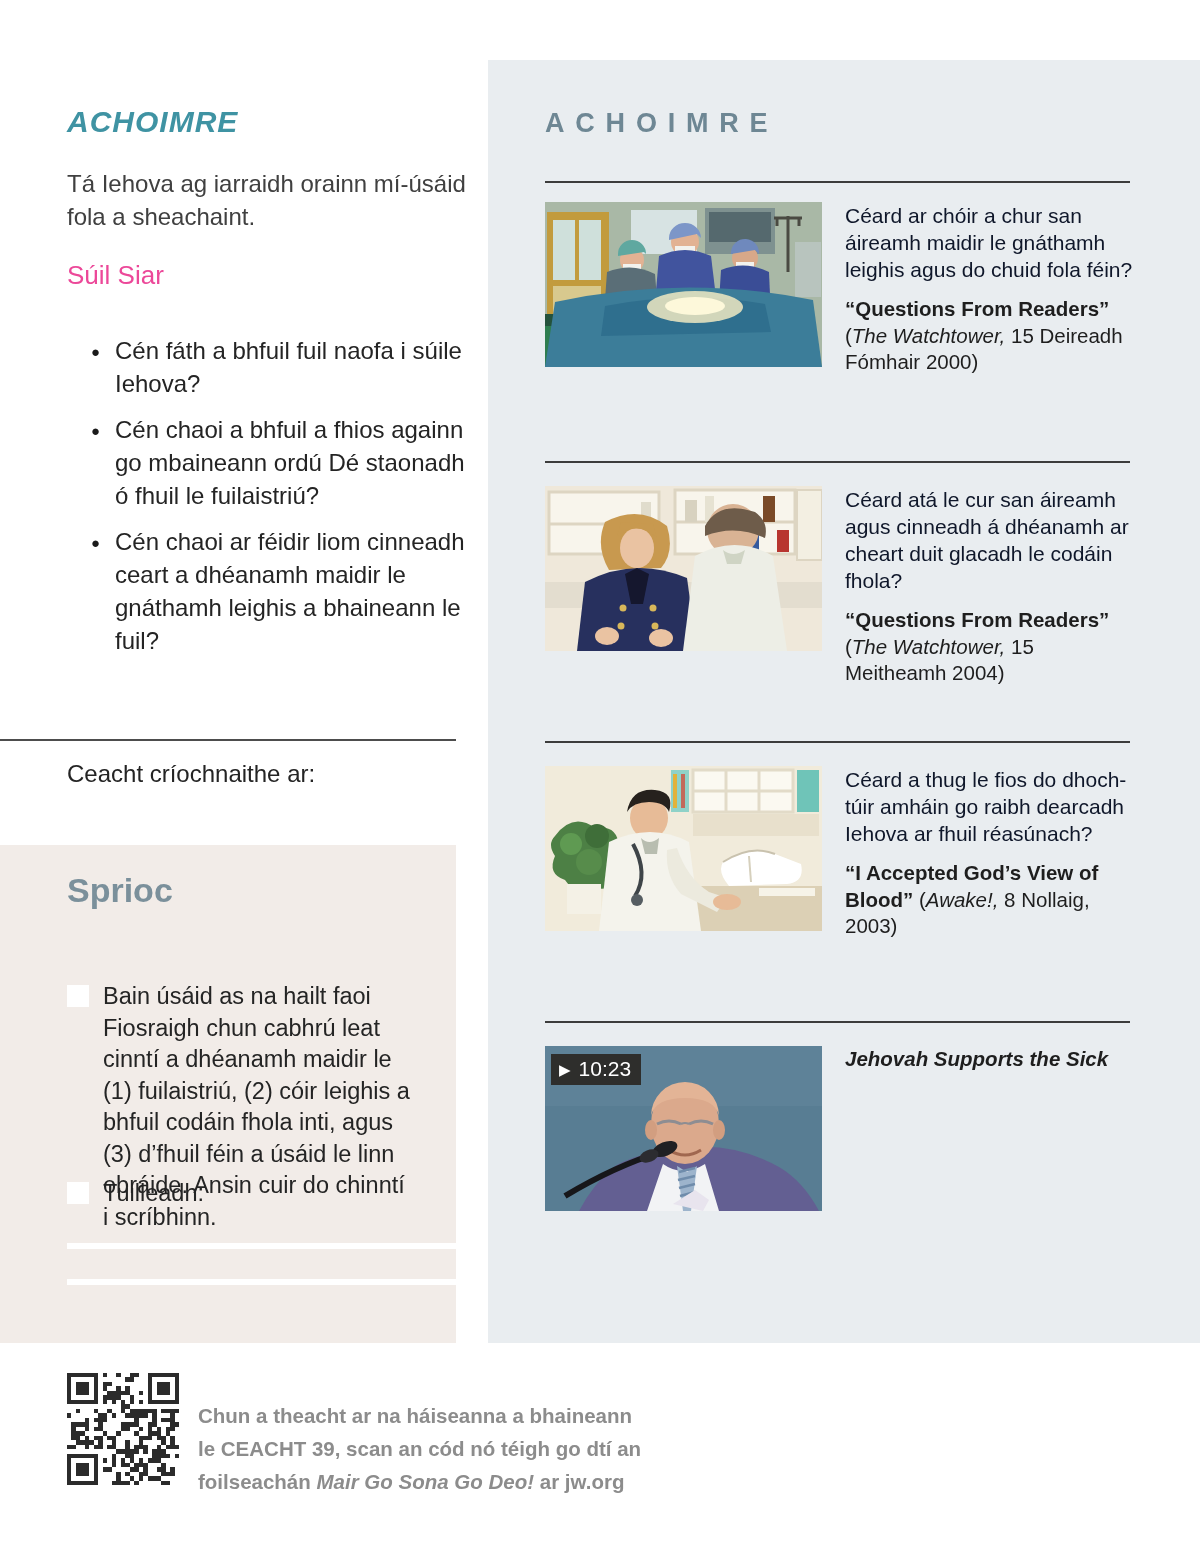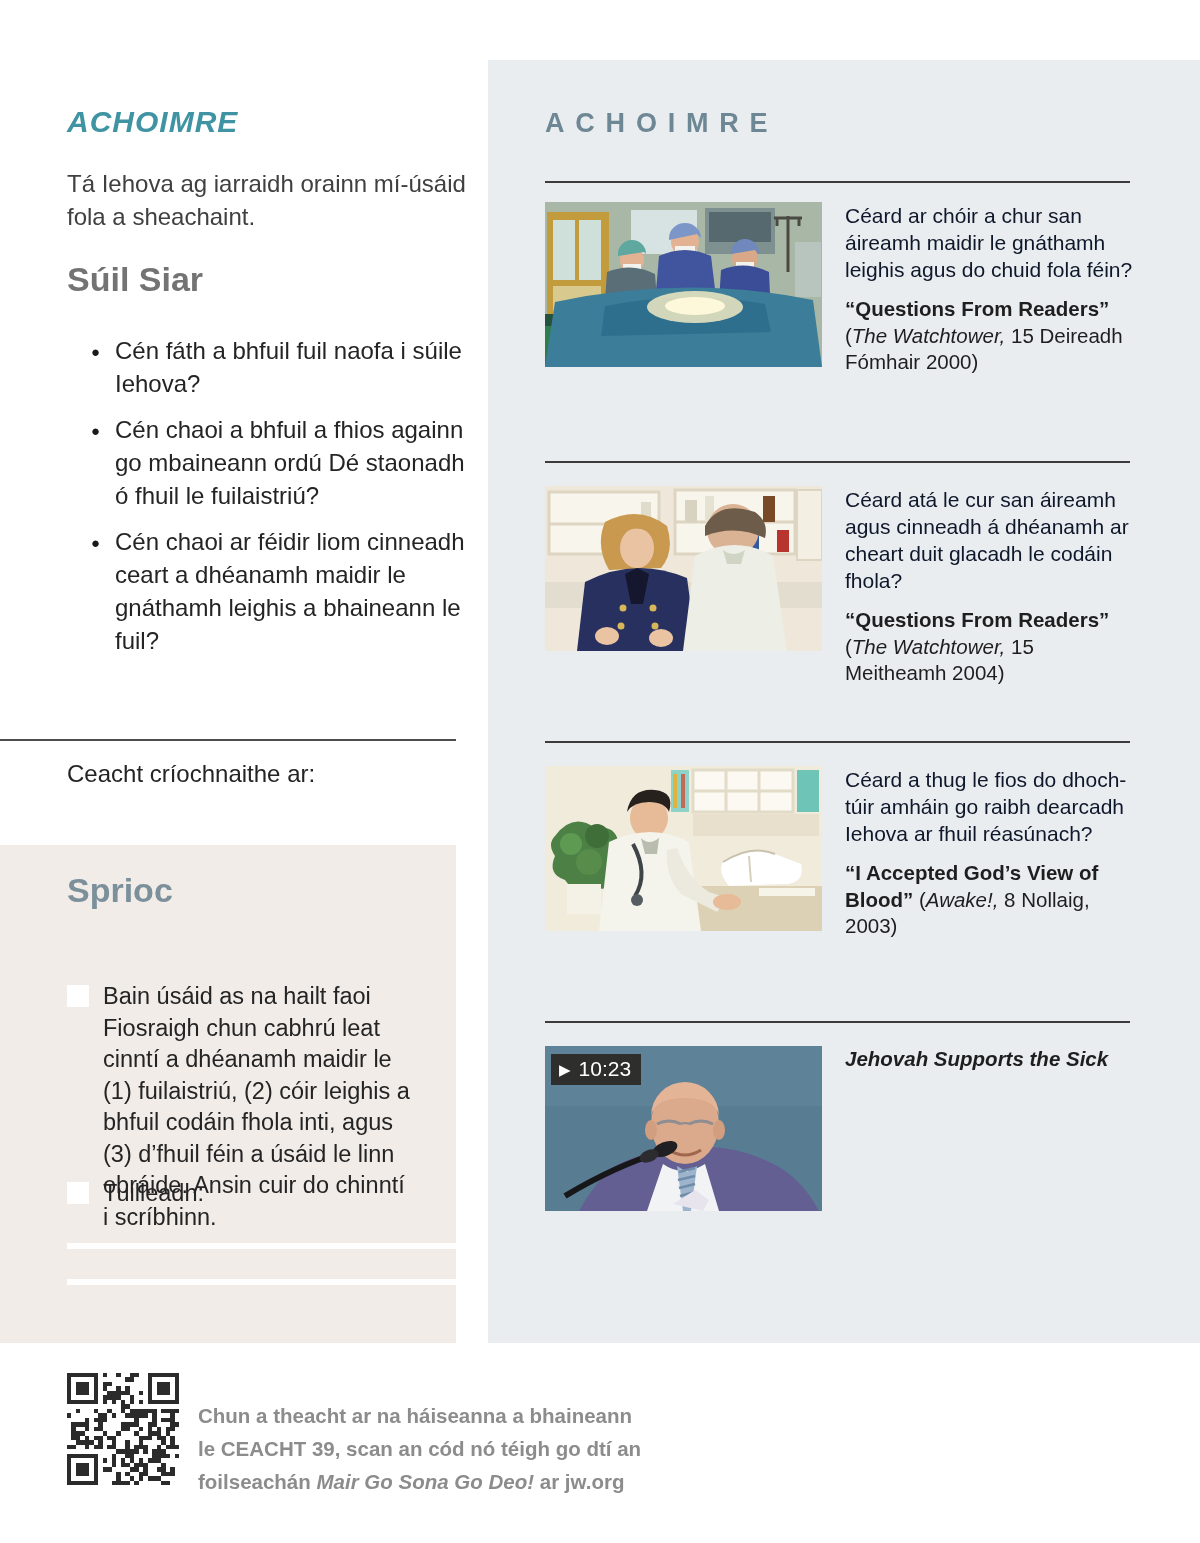--- a/index.html
+++ b/index.html
@@ -3,21 +3,21 @@
 <meta charset="utf-8">
 <style>
   * { margin:0; padding:0; box-sizing:border-box; }
   html,body { background:#ffffff; }
   body { font-family:"Liberation Sans","DejaVu Sans",sans-serif; color:#1e1e1e; }
   .page { position:relative; width:1200px; height:1543px; background:#ffffff; overflow:hidden; }
 
   
   .achoimre-title { position:absolute; left:67px; top:105px; font-size:30px; font-weight:800; letter-spacing:1px; color:#3f93a3;font-style:italic; }
   .achoimre-text  { position:absolute; left:67px; top:167px; width:400px; font-size:24px; line-height:33px; color:#404040; }
-  .suil-title     { position:absolute; left:67px; top:260px; font-size:34px; font-weight:700; color:#737373; }
+  .suil-title     { position:absolute; left:67px; top:260px; font-size:26px; font-weight:400; color:#ec4899; }
   .bullets { position:absolute; left:67px; top:334px; width:406px; list-style:none; }
   .bullets li { position:relative; padding-left:48px; font-size:24px; line-height:33px; color:#242424; margin-bottom:13px; }
   .bullets li::before { content:"●"; position:absolute; left:24px; top:1px; font-size:15px; color:#1a1a1a; }
   .rule-left { position:absolute; left:0; top:739px; width:456px; height:2px; background:#4d4d4d; }
   .ceacht-label { position:absolute; left:67px; top:760px; font-size:24px; color:#242424; }
 
   .goal-box { position:absolute; left:0; top:845px; width:456px; height:498px; background:#f2ece8; }
   .goal-title { position:absolute; left:67px; top:26px; font-size:34px; font-weight:600; color:#7b909b; }
   .goal-item { position:absolute; left:67px; display:flex; }
   .goal-item-1 { top:93px; width:346px;margin-top:43px; }

